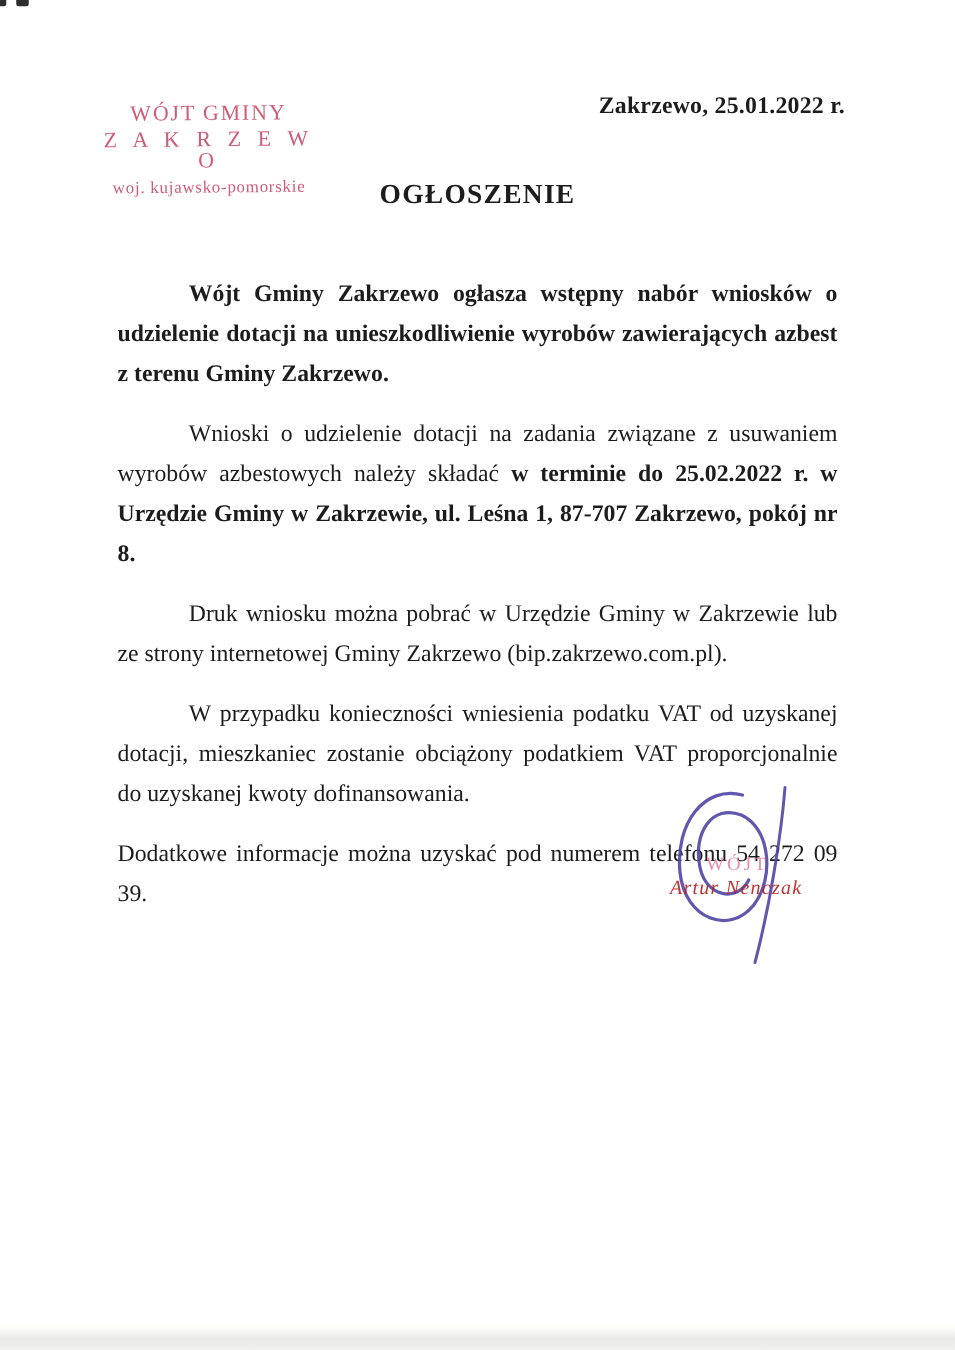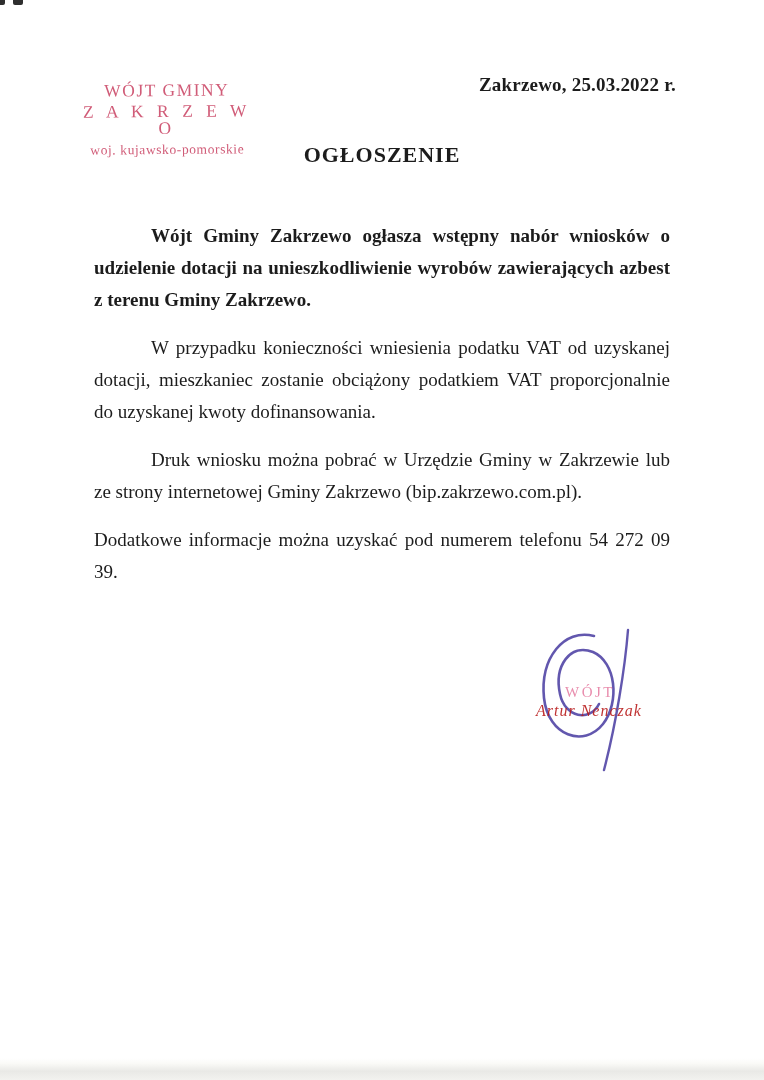--- a/index.html
+++ b/index.html
@@ -64,39 +64,42 @@
   }
 </style>
 </head>
 <body>
 
 <div class="page">
 
   <div class="speck s1"></div>
   <div class="speck s2"></div>
 
-  <div class="date" style="color: rgb(28, 28, 28);">Zakrzewo, 25.03.2022 r.</div>
+  <div class="date" style="color: rgb(28, 28, 28);">Zakrzewo, 25.01.2022 r.</div>
 
   <div class="stamp" style="color: rgb(205, 79, 109);">
     <div class="stamp-l1">WÓJT GMINY</div>
     <div class="stamp-l2">Z A K R Z E W O</div>
     <div class="stamp-l3">woj. kujawsko-pomorskie</div>
   </div>
 
   <h1 class="title">OGŁOSZENIE</h1>
 
   <div class="body">
     <p class="para indent bold">
       <span>Wójt Gminy Zakrzewo ogłasza wstępny nabór wniosków o udzielenie dotacji na  unieszkodliwienie wyrobów zawierających azbest z terenu Gminy Zakrzewo.</span>
     </p>
     <p class="para indent">
-      <span>W przypadku konieczności wniesienia podatku VAT od uzyskanej dotacji, mieszkaniec zostanie obciążony podatkiem VAT proporcjonalnie do uzyskanej kwoty dofinansowania.</span>
+      <span>Wnioski o udzielenie dotacji na zadania związane z usuwaniem wyrobów azbestowych należy składać </span><span class="bold">w terminie do 25.02.2022 r. w Urzędzie Gminy w Zakrzewie, ul. Leśna 1, 87-707 Zakrzewo, pokój nr 8.</span>
     </p>
     <p class="para indent">
       <span>Druk  wniosku można pobrać w Urzędzie Gminy w Zakrzewie lub ze strony internetowej Gminy Zakrzewo (bip.zakrzewo.com.pl).</span>
+    </p>
+    <p class="para indent">
+      <span>W przypadku konieczności wniesienia podatku VAT od uzyskanej dotacji, mieszkaniec zostanie obciążony podatkiem VAT proporcjonalnie do uzyskanej kwoty dofinansowania.</span>
     </p>
     <p class="para">
       <span>Dodatkowe informacje można uzyskać pod numerem telefonu 54 272 09 39.</span>
     </p>
   </div>
 
   <div class="sig">
     <svg width="130" height="150" viewBox="0 0 130 150">
       <path d="M 62 10 C 32 2, 8 32, 12 72 C 16 110, 52 122, 71 98 C 88 76, 84 36, 61 26 C 38 17, 22 40, 28 68 C 33 92, 58 96, 67 78" fill="none" stroke-width="2.6" stroke-linecap="round" opacity="0.9" stroke="#5145a5"></path>
       <path d="M 96 4 C 93 42, 84 98, 72 144" fill="none" stroke-width="2.4" stroke-linecap="round" opacity="0.9" stroke="#5145a5"></path>

